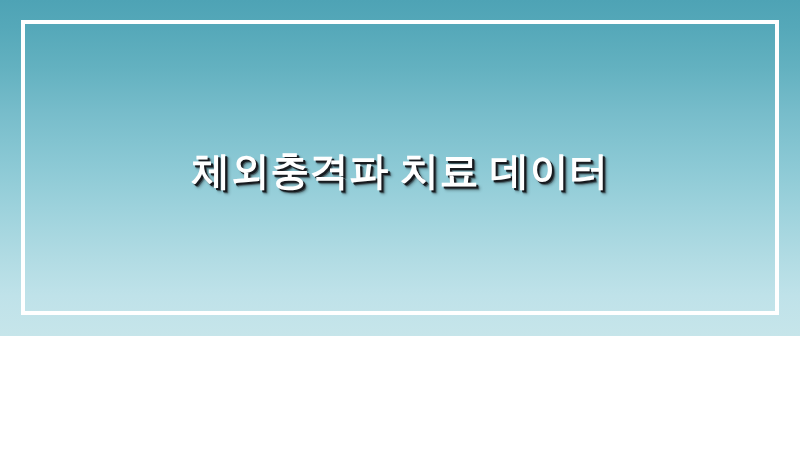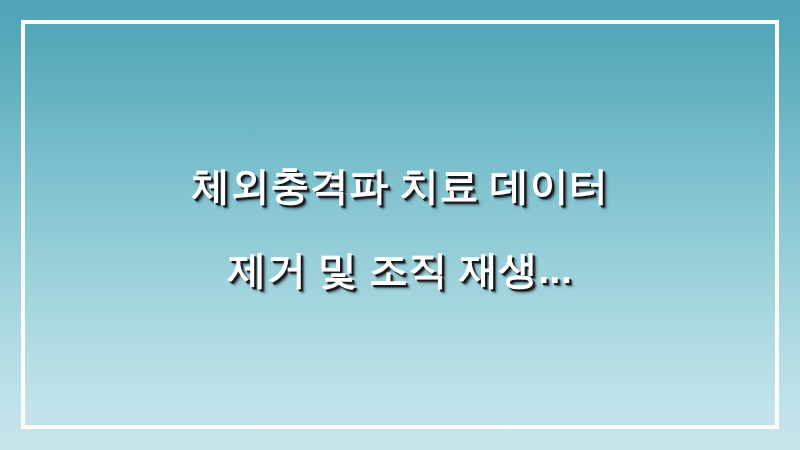--- a/index.html
+++ b/index.html
@@ -10,21 +10,21 @@
   body {
     width: 800px;
     height: 450px;
     overflow: hidden;
     font-family: "Liberation Sans", "DejaVu Sans", sans-serif;
   }
 
   #thumbnail-card {
     position: relative;
     width: 800px;
-    height: 450px;
+    height: 336px;
     box-sizing: border-box;
     background: linear-gradient(
         to bottom,
         #4ea3b5 0%,
         #55a8b9 8%,
         #63b1c0 20%,
         #78bdcb 34%,
         #8ac8d4 48%,
         #9dd2dc 62%,
         #b0dbe3 76%,
@@ -75,16 +75,15 @@
 </style>
 </head>
 <body>
 
 <div id="thumbnail-card">
 
   <div id="card-frame"></div>
 
   <div id="title-block">
     <div class="title-line">체외충격파 치료 데이터</div>
-    <div class="title-line">제거 및 조직 재생...</div>
   </div>
 
 </div>
 
 </body></html>

